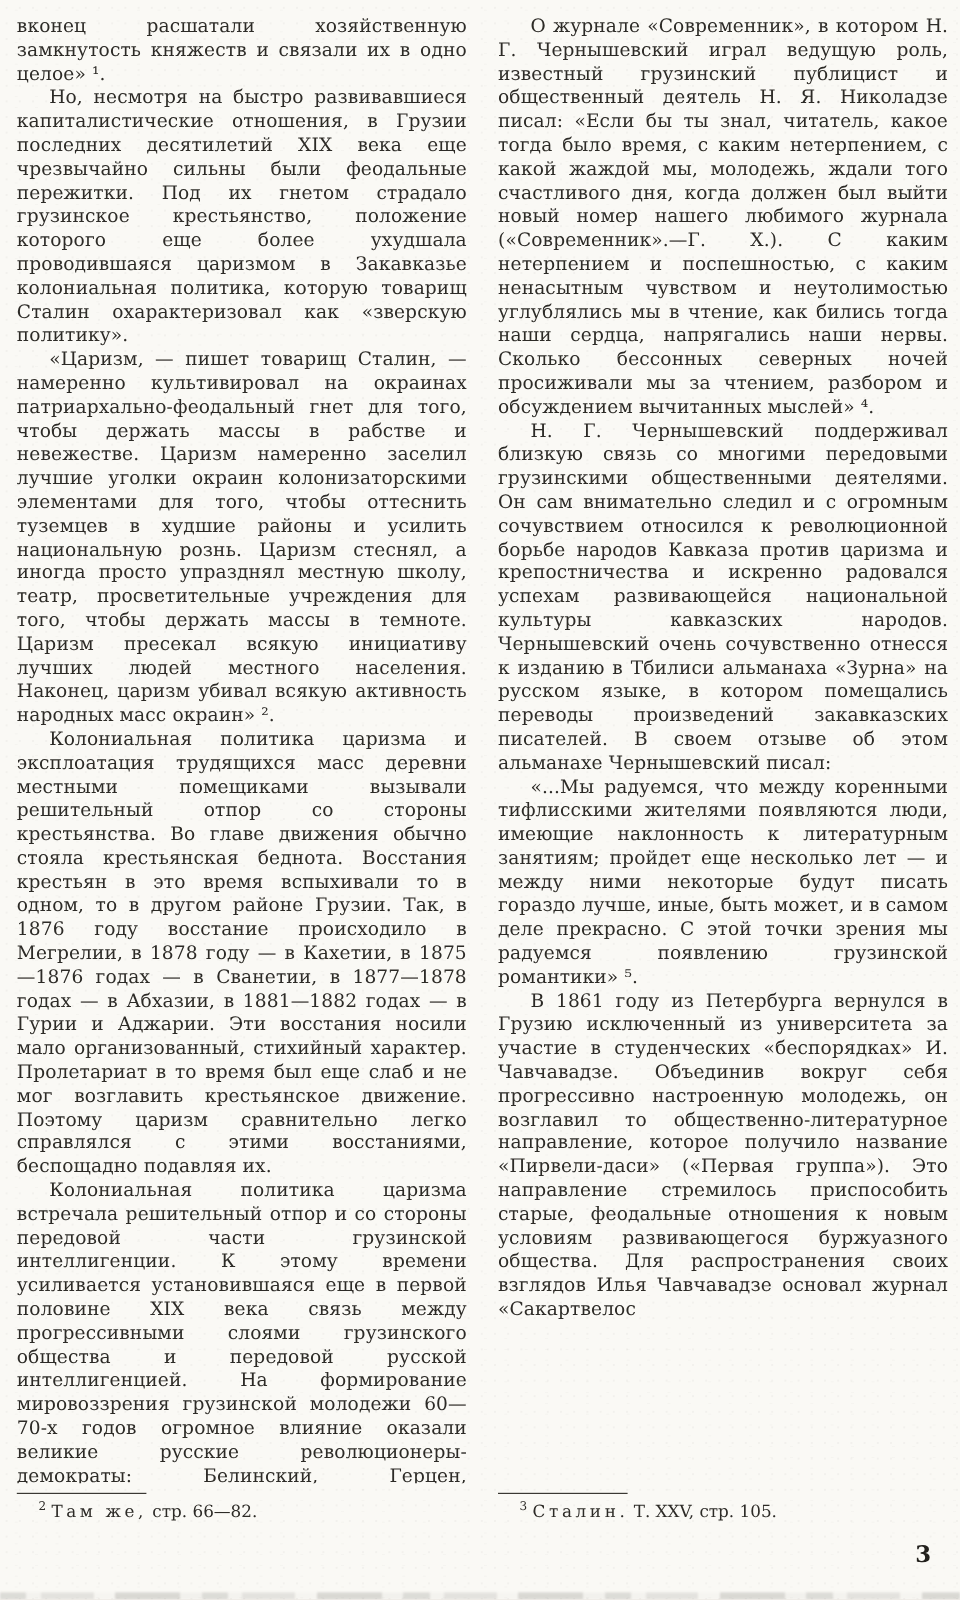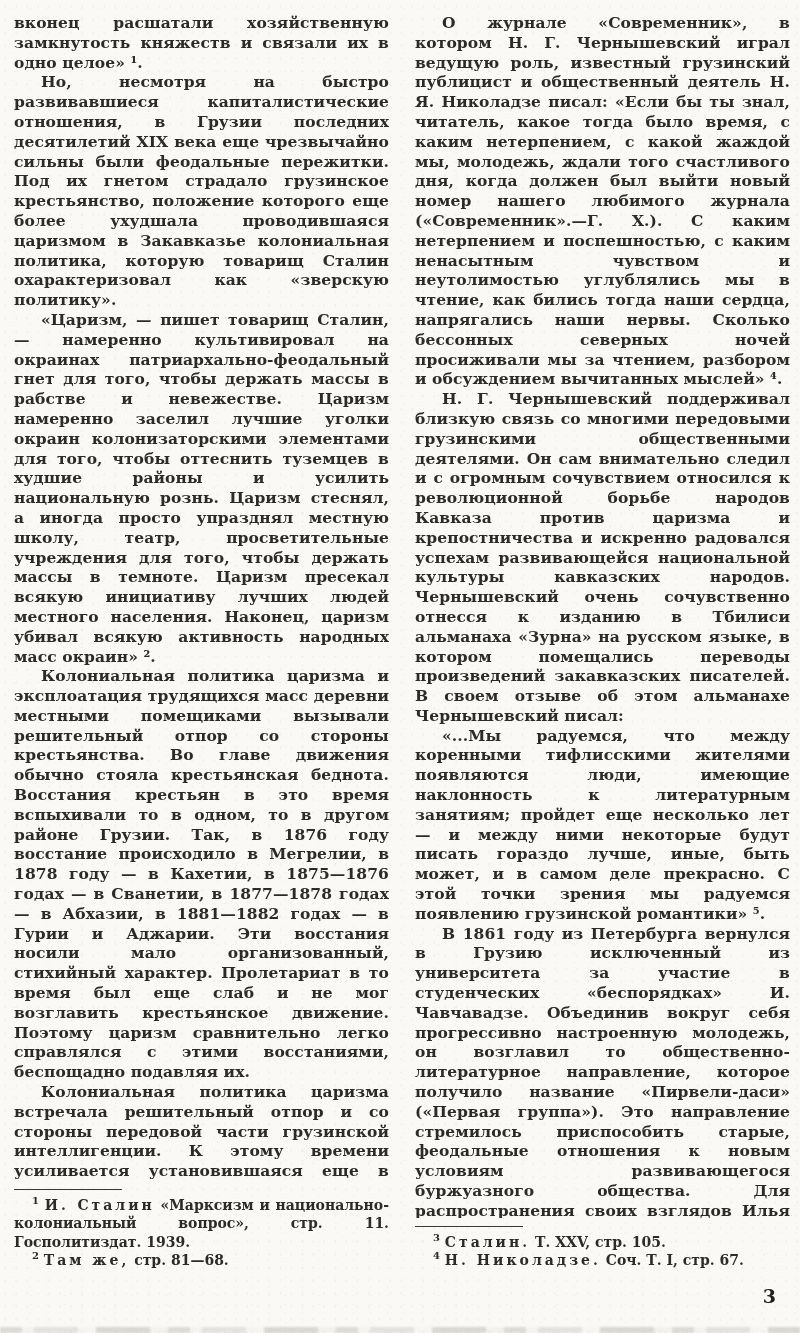--- a/index.html
+++ b/index.html
@@ -21,21 +21,20 @@
     font-family: "DejaVu Serif", "Liberation Serif", serif;
     color: #2d2b27;
     overflow: hidden;
   }
   .columns {
     display: flex;
     box-sizing: border-box;
     padding: 13px 10px 0 14px;
     height: 1286px;
     gap: 26px;
-    font-weight: bold;
   }
   .col {
     flex: 1 1 0;
     display: flex;
     flex-direction: column;
     min-width: 0;
   }
   .col-main {
     text-align: justify;
     font-size: 15.5px;
@@ -106,36 +105,34 @@
     <div class="col">
       <div class="col-main">
         <p class="para">вконец расшатали хозяйственную замкнутость княжеств и связали их в одно целое» ¹.</p>
         <p class="para indent">Но, несмотря на быстро развивавшиеся капиталистические отношения, в Грузии последних десятилетий XIX века еще чрезвычайно сильны были феодальные пережитки. Под их гнетом страдало грузинское крестьянство, положение которого еще более ухудшала проводившаяся царизмом в Закавказье колониальная политика, которую товарищ Сталин охарактеризовал как «зверскую политику».</p>
         <p class="para indent">«Царизм, — пишет товарищ Сталин, — намеренно культивировал на окраинах патриархально-феодальный гнет для того, чтобы держать массы в рабстве и невежестве. Царизм намеренно заселил лучшие уголки окраин колонизаторскими элементами для того, чтобы оттеснить туземцев в худшие районы и усилить национальную рознь. Царизм стеснял, а иногда просто упразднял местную школу, театр, просветительные учреждения для того, чтобы держать массы в темноте. Царизм пресекал всякую инициативу лучших людей местного населения. Наконец, царизм убивал всякую активность народных масс окраин» ².</p>
         <p class="para indent">Колониальная политика царизма и эксплоатация трудящихся масс деревни местными помещиками вызывали решительный отпор со стороны крестьянства. Во главе движения обычно стояла крестьянская беднота. Восстания крестьян в это время вспыхивали то в одном, то в другом районе Грузии. Так, в 1876 году восстание происходило в Мегрелии, в 1878 году — в Кахетии, в 1875—1876 годах — в Сванетии, в 1877—1878 годах — в Абхазии, в 1881—1882 годах — в Гурии и Аджарии. Эти восстания носили мало организованный, стихийный характер. Пролетариат в то время был еще слаб и не мог возглавить крестьянское движение. Поэтому царизм сравнительно легко справлялся с этими восстаниями, беспощадно подавляя их.</p>
         <p class="para indent">Колониальная политика царизма встречала решительный отпор и со стороны передовой части грузинской интеллигенции. К этому времени усиливается установившаяся еще в первой половине XIX века связь между прогрессивными слоями грузинского общества и передовой русской интеллигенцией. На формирование мировоззрения грузинской молодежи 60—70-х годов огромное влияние оказали великие русские революционеры-демократы: Белинский, Герцен, Чернышевский, Добролюбов, Писа-</p>
       </div>
       <div class="footnotes">
         <div class="fn-rule"></div>
-        <p class="fn"><span class="fn-marker">1</span> <span class="fn-name">И. Сталин</span> <span>«Марксизм и национально-колониальный вопрос», стр. 11. Госполитиздат. 1939.</span></p>
-        <p class="fn"><span class="fn-marker">2</span> <span class="fn-name">Там же,</span> <span>стр. 81—68.</span></p>
+        <p class="fn"><span class="fn-marker">2</span> <span class="fn-name">Там же,</span> <span>стр. 66—82.</span></p>
       </div>
     </div>
 
     <div class="col">
       <div class="col-main">
         <p class="para indent">О журнале «Современник», в котором Н. Г. Чернышевский играл ведущую роль, известный грузинский публицист и общественный деятель Н. Я. Николадзе писал: «Если бы ты знал, читатель, какое тогда было время, с каким нетерпением, с какой жаждой мы, молодежь, ждали того счастливого дня, когда должен был выйти новый номер нашего любимого журнала («Современник».—Г. Х.). С каким нетерпением и поспешностью, с каким ненасытным чувством и неутолимостью углублялись мы в чтение, как бились тогда наши сердца, напрягались наши нервы. Сколько бессонных северных ночей просиживали мы за чтением, разбором и обсуждением вычитанных мыслей» ⁴.</p>
         <p class="para indent">Н. Г. Чернышевский поддерживал близкую связь со многими передовыми грузинскими общественными деятелями. Он сам внимательно следил и с огромным сочувствием относился к революционной борьбе народов Кавказа против царизма и крепостничества и искренно радовался успехам развивающейся национальной культуры кавказских народов. Чернышевский очень сочувственно отнесся к изданию в Тбилиси альманаха «Зурна» на русском языке, в котором помещались переводы произведений закавказских писателей. В своем отзыве об этом альманахе Чернышевский писал:</p>
         <p class="para indent">«...Мы радуемся, что между коренными тифлисскими жителями появляются люди, имеющие наклонность к литературным занятиям; пройдет еще несколько лет — и между ними некоторые будут писать гораздо лучше, иные, быть может, и в самом деле прекрасно. С этой точки зрения мы радуемся появлению грузинской романтики» ⁵.</p>
         <p class="para indent">В 1861 году из Петербурга вернулся в Грузию исключенный из университета за участие в студенческих «беспорядках» И. Чавчавадзе. Объединив вокруг себя прогрессивно настроенную молодежь, он возглавил то общественно-литературное направление, которое получило название «Пирвели-даси» («Первая группа»). Это направление стремилось приспособить старые, феодальные отношения к новым условиям развивающегося буржуазного общества. Для распространения своих взглядов Илья Чавчавадзе основал журнал «Сакартвелос</p>
       </div>
       <div class="footnotes">
         <div class="fn-rule"></div>
         <p class="fn"><span class="fn-marker">3</span> <span class="fn-name">Сталин.</span> <span>Т. XXV, стр. 105.</span></p>
-        <p class="fn"><span class="fn-marker">4</span> <span class="fn-name">Н. Николадзе.</span> <span>Соч. Т. I, стр. 67.</span></p>
       </div>
     </div>
 
   </div>
 
   <div class="page-number">3</div>
   <div class="scan-edge"></div>
 </div>
 
 </body></html>

